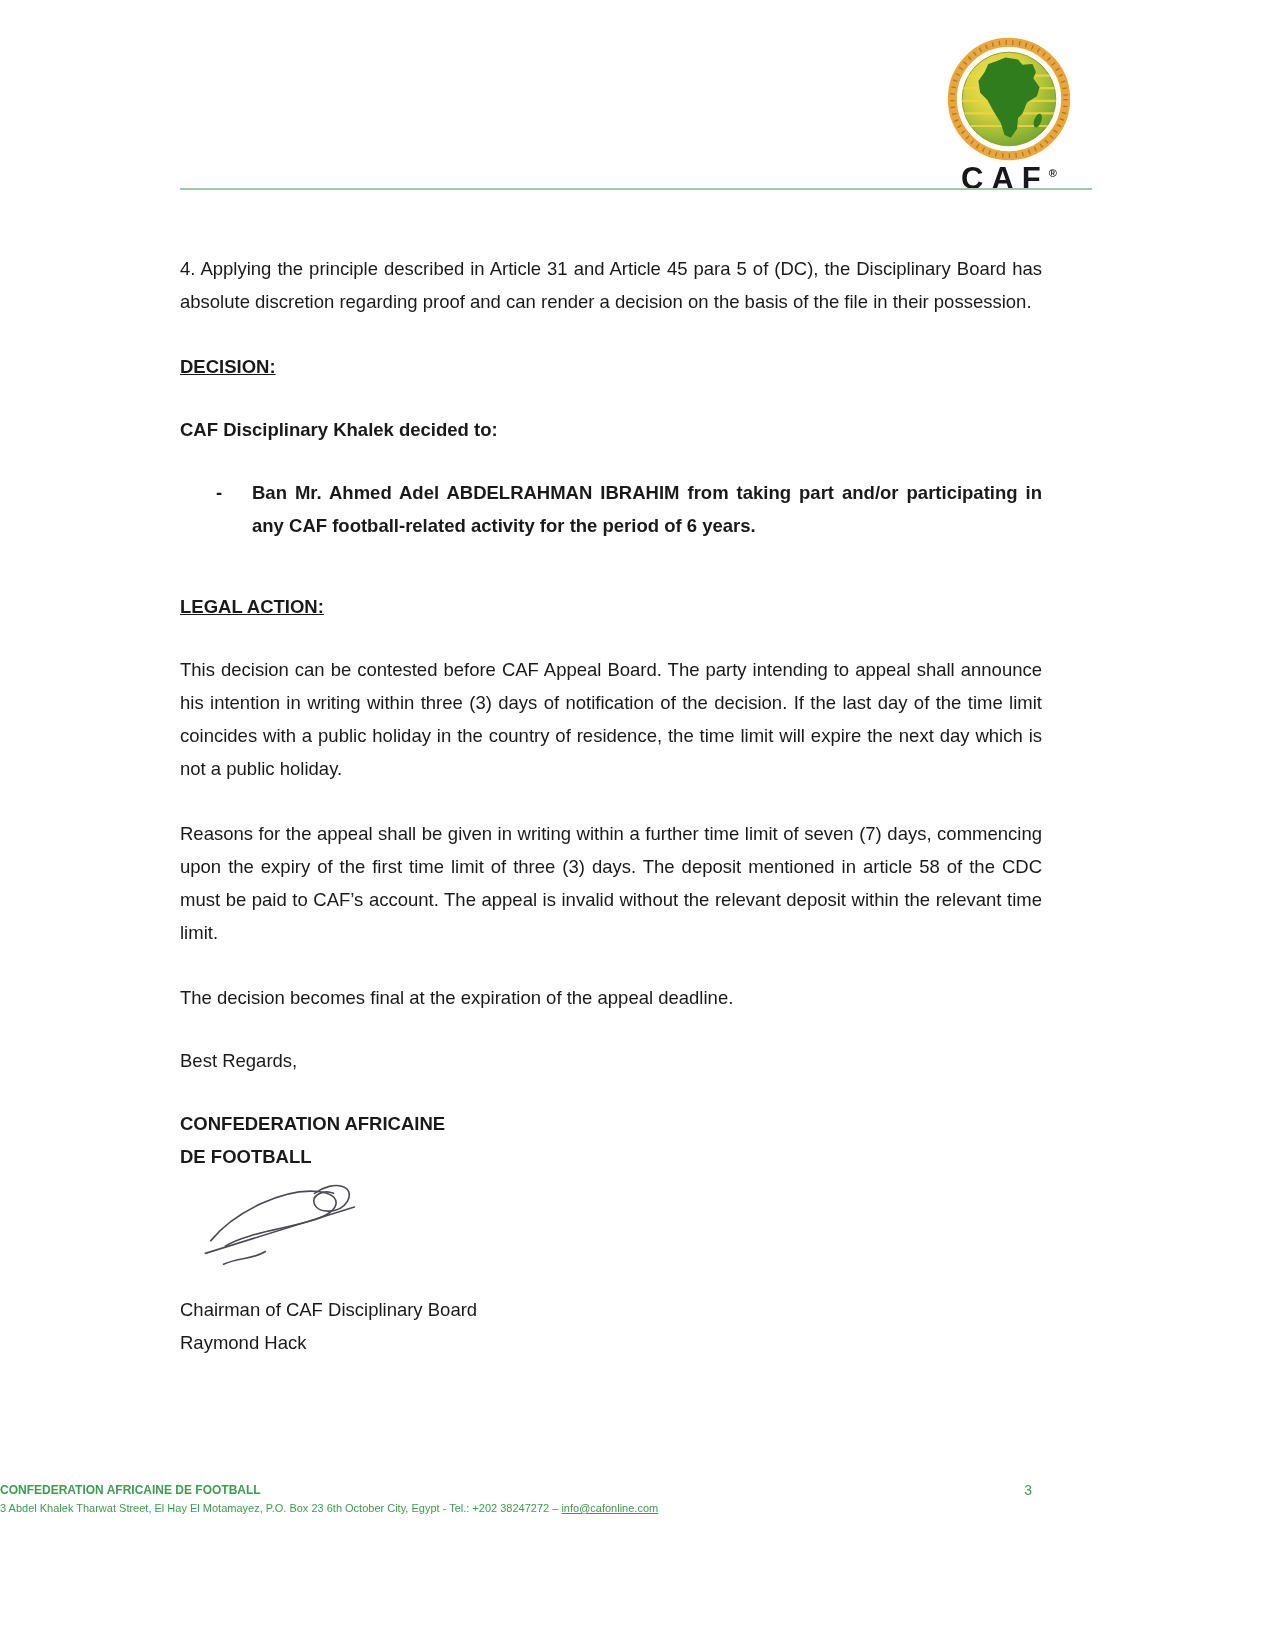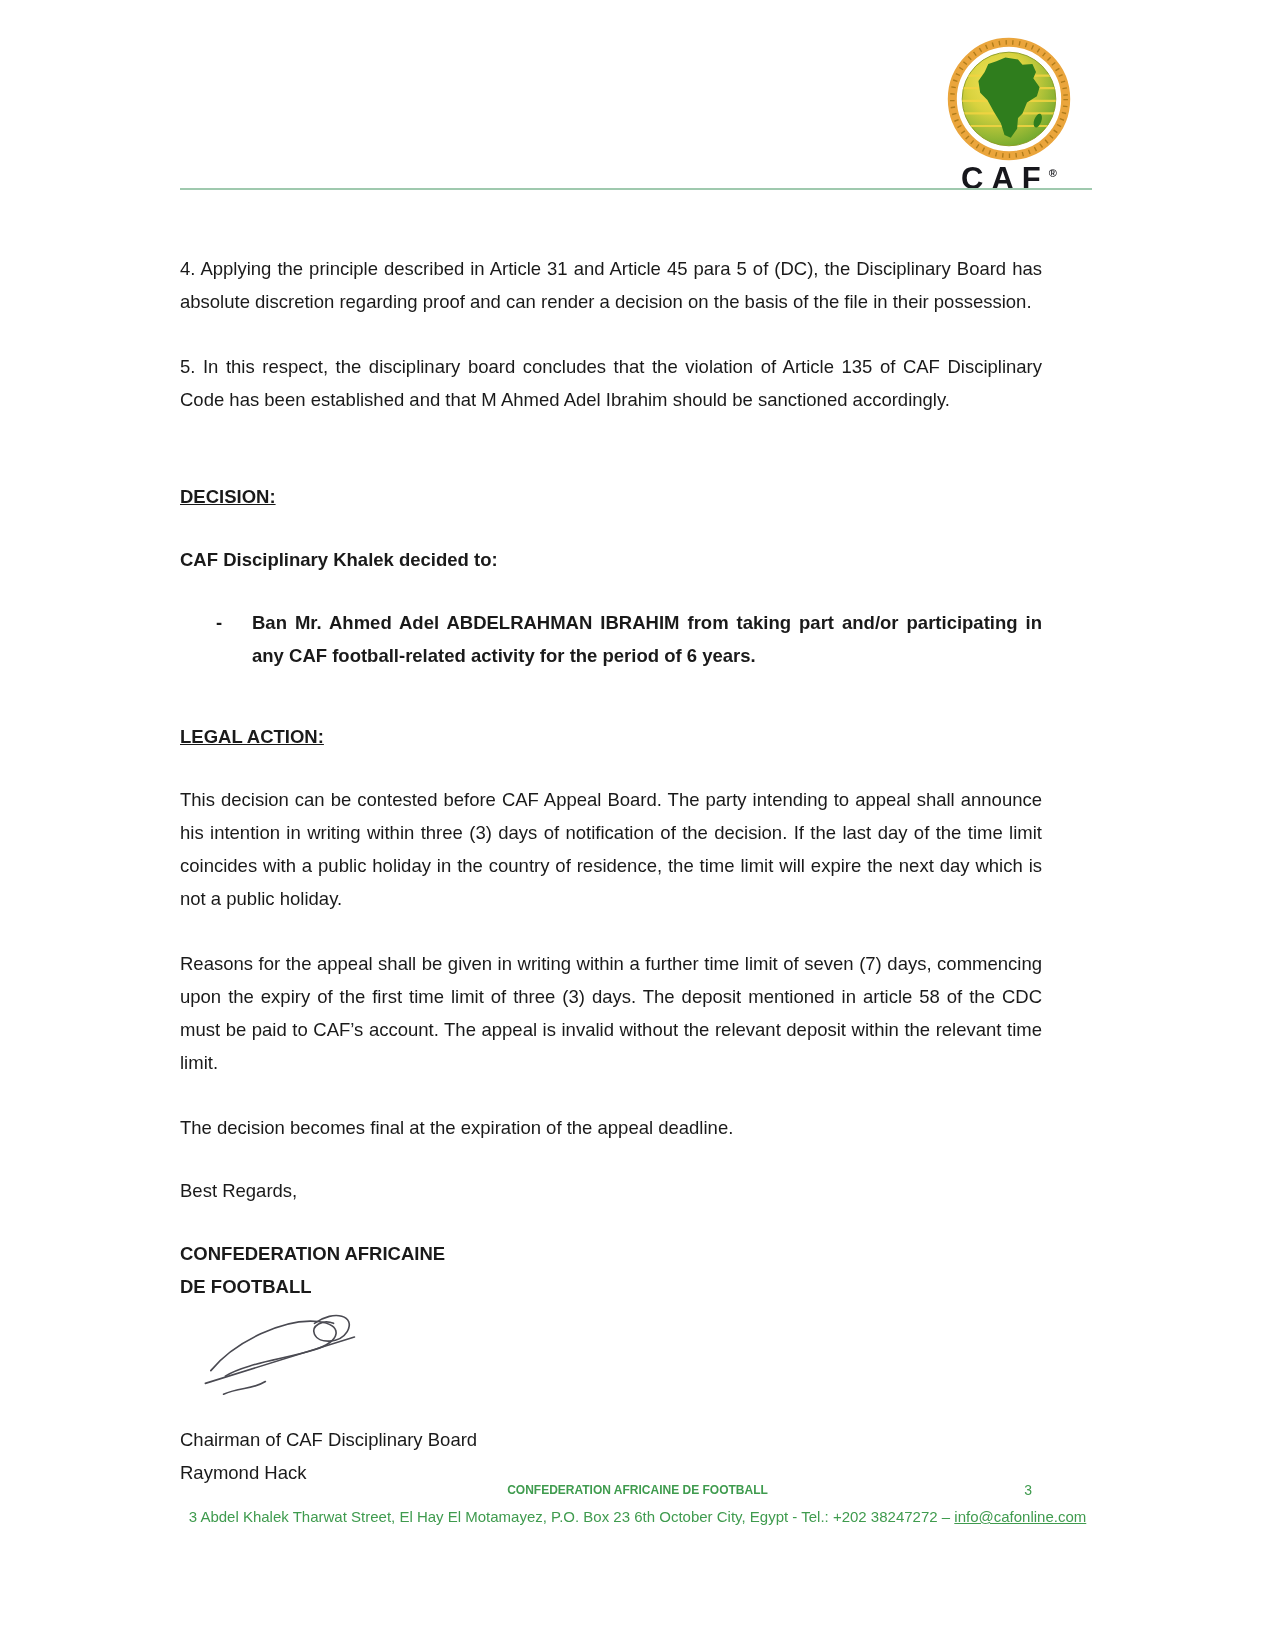--- a/index.html
+++ b/index.html
@@ -47,24 +47,24 @@
   .legal-heading { margin-top:12px; }
   .final-para { margin-bottom:30px; }
   .closing { margin-bottom:30px; }
   .org-block { font-weight:bold; margin-bottom:4px; }
   .signature-wrap { margin:4px 0 6px 14px; }
   .signer-block { margin-top:2px; }
 
   
   .footer {
     position:absolute; top:1482px; left:0; width:100%;
-    text-align:center; color:var(--footer_green,#3f9b4e);
+    color:var(--footer_green,#3f9b4e);
   }
   .footer-org { font-weight:bold; font-size:12px; line-height:16px; }
-  .footer-address { font-size:15px; line-height:15px; margin-top:11px; }
+  .footer-address { font-size:11px; line-height:15px; margin-top:3px; }
   .footer-address a { color:inherit; text-decoration:underline; cursor:pointer; }
   .page-number { position:absolute; right:243px; top:0; font-size:14px; line-height:16px; }
 </style>
 </head>
 <body>
 
 <div class="page">
 
   <div class="header">
     <div class="logo">
@@ -102,21 +102,20 @@
         <span>CAF</span><span class="reg">®</span>
       </div>
     </div>
     <div class="header-rule"></div>
   </div>
 
   <div class="content">
 
     <p class="para">4. Applying the principle described in Article 31 and Article 45 para 5 of (DC), the Disciplinary Board has absolute discretion regarding proof and can render a decision on the basis of the file in their possession.</p>
 
-    <p class="para para-extra">5. In this respect, the disciplinary board concludes that the violation of Article 135 of CAF Disciplinary Code has been established and that M Ahmed Adel Ibrahim should be sanctioned accordingly.</p>
 
     <p class="heading">DECISION:</p>
 
     <p class="decision-intro">CAF Disciplinary Khalek decided to:</p>
 
     <div class="decision-item">
       <span class="dash">-</span>
       <span class="item-text">Ban Mr. Ahmed Adel ABDELRAHMAN IBRAHIM from taking part and/or participating in any CAF football-related activity for the period of 6 years.</span>
     </div>
 

